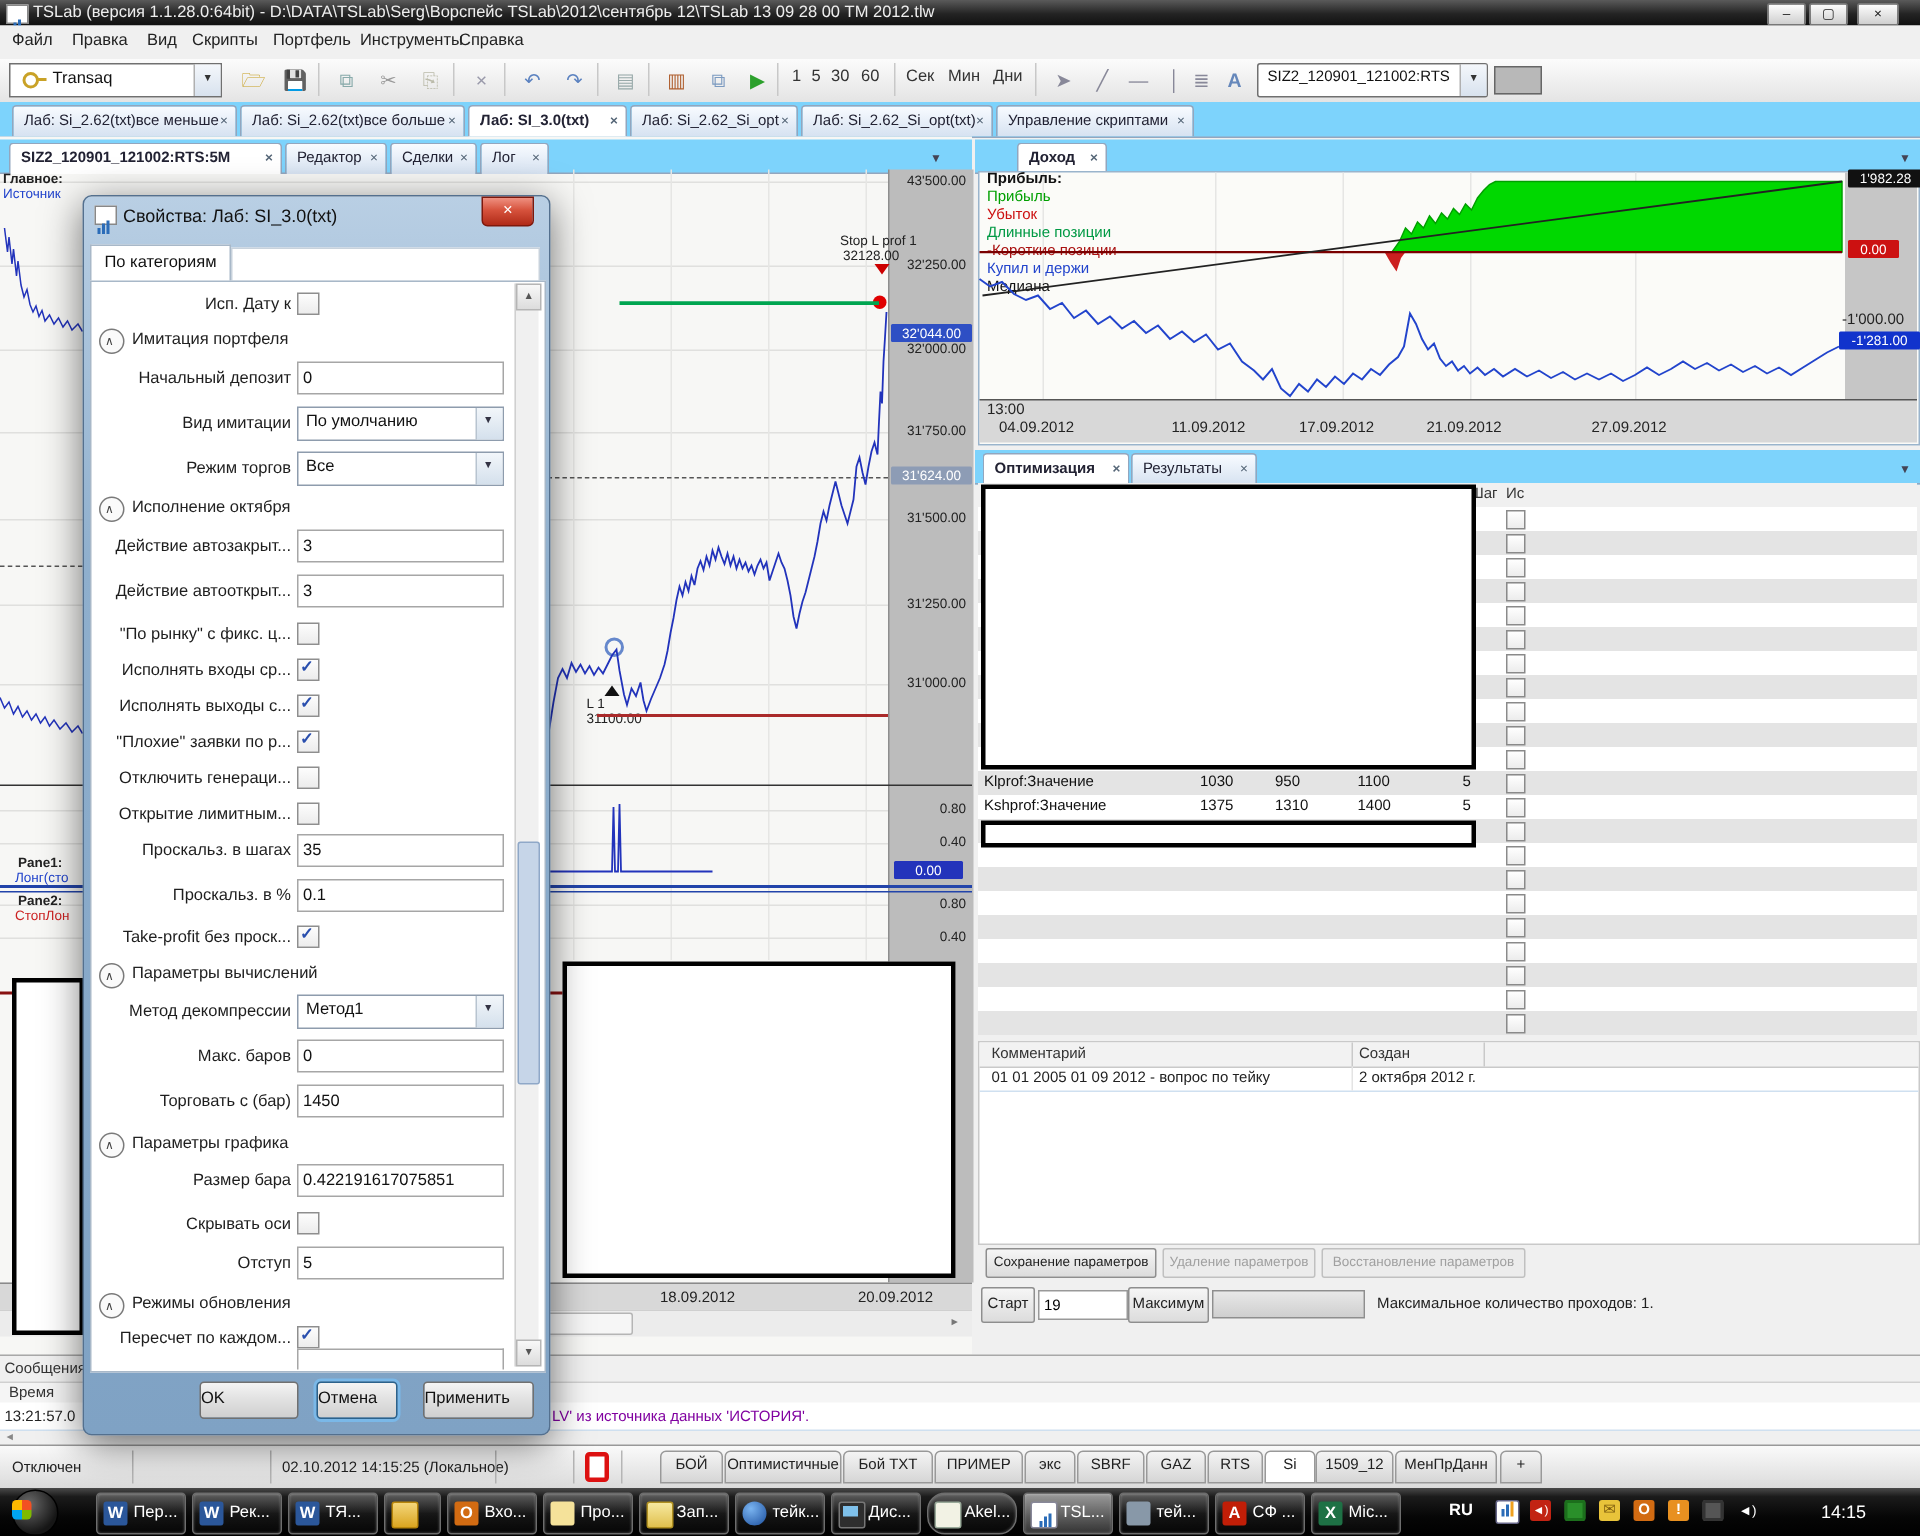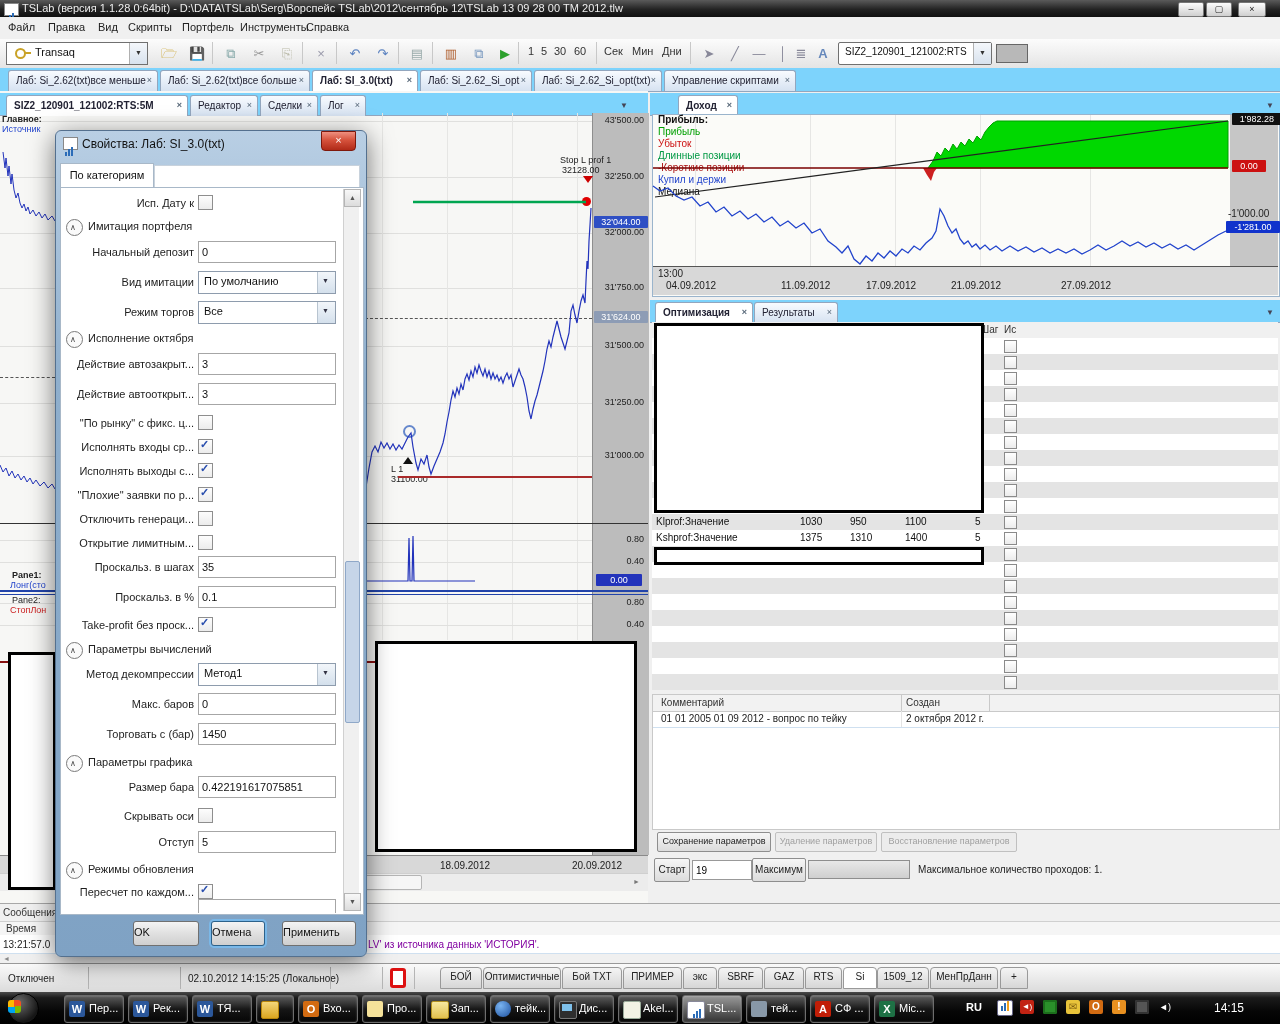--- a/index.html
+++ b/index.html
@@ -292,21 +292,21 @@
   <span class="dot" style="left:582px;top:106px"></span>
   <span class="ring" style="left:403px;top:334px"></span>
   <span class="tri-up" style="left:403px;top:366px"></span>
   <span class="t" style="left:391px;top:373px;font-size:9px">L 1</span>
   <span class="t" style="left:391px;top:383px;font-size:9px">31100.00</span>
 
   <span class="t" style="left:2px;top:23px;font-weight:bold;font-size:9px">Главное:</span>
   <span class="t" style="left:2px;top:33px;font-size:9px;color:#2244cc">Источник</span>
   <span class="t" style="left:12px;top:479px;font-weight:bold;font-size:9px">Pane1:</span>
   <span class="t" style="left:10px;top:489px;font-size:9px;color:#2244cc">Лонг(сто</span>
-  <span class="t" style="left:12px;top:504px;font-weight:normal;font-size:9px">Pane2:</span>
+  <span class="t" style="left:12px;top:504px;font-weight:bold;font-size:9px">Pane2:</span>
   <span class="t" style="left:10px;top:514px;font-size:9px;color:#cc2222">СтопЛон</span>
 
   <div class="whitebox" style="left:8px;top:561px;width:42px;height:232px"></div>
   <div class="whitebox" style="left:375px;top:550px;width:256px;height:205px"></div>
 
   <div class="xaxis" style="left:0;top:764px;width:648px;height:18px">
     <span class="t" style="left:440px;top:4px">18.09.2012</span>
     <span class="t" style="left:572px;top:4px">20.09.2012</span>
   </div>
   <div class="scrollx" style="left:0;top:782px;width:648px;height:17px">
@@ -542,21 +542,21 @@
         <span class="tb-lbl">Зап...</span>
       </div>
       <div class="tb-btn" style="left: 490px; width: 58px;">
         <span class="tbi tbi-globe"></span>
         <span class="tb-lbl">тейк...</span>
       </div>
       <div class="tb-btn" style="left: 554px; width: 58px;">
         <span class="tbi tbi-display"></span>
         <span class="tb-lbl">Дис...</span>
       </div>
-      <div class="tb-btn" style="left: 618px; width: 58px;">
+      <div class="tb-btn" style="left: 618px; width: 58px; border-radius: 12px;">
         <span class="tbi tbi-akelpad"></span>
         <span class="tb-lbl">Akel...</span>
       </div>
       <div class="tb-btn active" style="left: 682px; width: 58px;">
         <span class="tbi tbi-tslab"><i style="height:4px"></i><i style="height:7px"></i><i style="height:9px"></i></span>
         <span class="tb-lbl">TSL...</span>
       </div>
       <div class="tb-btn" style="left: 746px; width: 58px;">
         <span class="tbi tbi-app"></span>
         <span class="tb-lbl">тей...</span>

